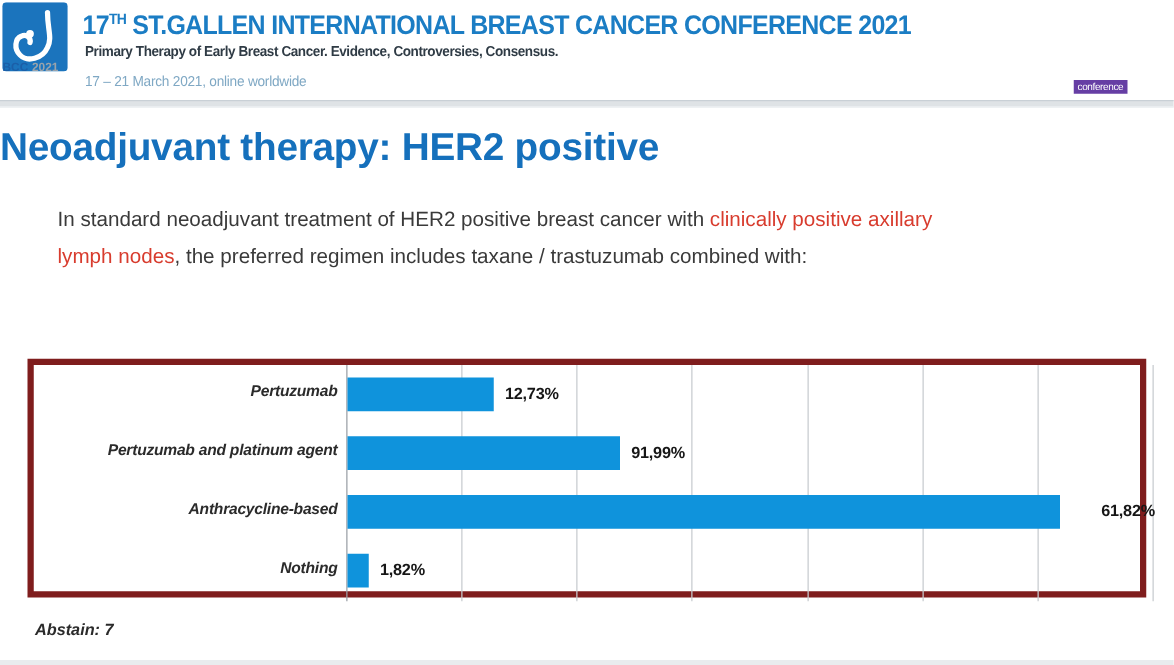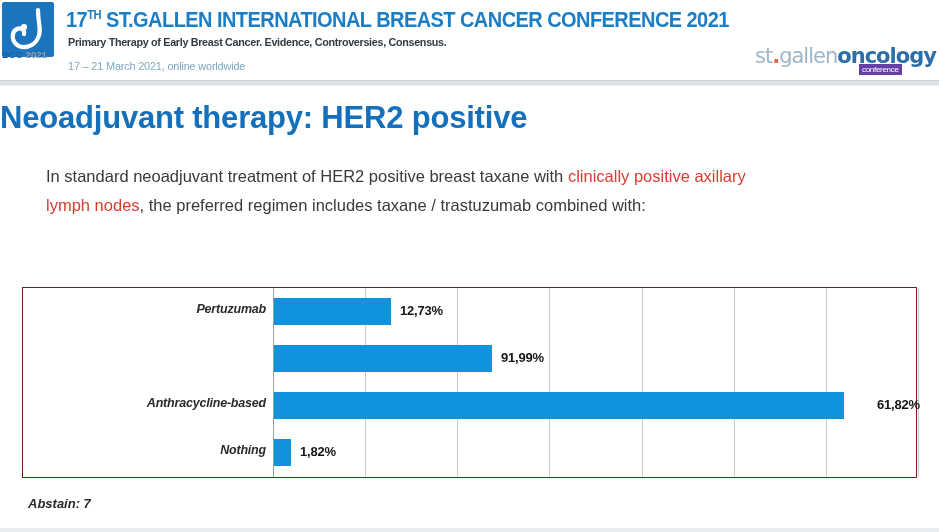--- a/index.html
+++ b/index.html
@@ -138,21 +138,21 @@
     color: #3a3a3a;
   }
   #q-number { display: block; }
   .q-red { color: #d83c2e; }
 
   
   #chart-box {
     position: absolute;
     left: 22px; top: 287px;
     width: 895px; height: 191px;
-    border: 1px solid #7f1d1d;
+    border: 5px solid #7f1d1d;
     background: #ffffff;
     box-sizing: border-box;
   }
   #plot-area {
     position: absolute;
     left: 250px; top: 0px;
     width: 645px; height: 189px;
   }
   .gridline {
     position: absolute;
@@ -233,31 +233,30 @@
   <div id="logo-caption">
     <span class="bcc">BCC</span><span class="yr">2021</span>
   </div>
 
   <div id="header-title"><span>17</span><sup>TH</sup><span> ST.GALLEN INTERNATIONAL BREAST CANCER CONFERENCE 2021</span></div>
 
   <div id="header-sub1">Primary Therapy of Early Breast Cancer. Evidence, Controversies, Consensus.</div>
   <div id="header-sub2">17 – 21 March 2021, online worldwide</div>
 
   <div id="brand-logo">
-    <div id="brand-text"><span class="light">st</span><span class="dot">.</span><span class="light">gallen</span><span class="strong">oncology</span></div>
     <div id="brand-sub">conference</div>
   </div>
 
   <div id="header-rule"></div>
 </div>
 
 <div id="slide-title">Neoadjuvant therapy: HER2 positive</div>
 
 <div id="question">
-  <span>In standard neoadjuvant treatment of HER2 positive breast taxane with </span><span class="q-red">clinically positive axillary lymph nodes</span><span>, the preferred regimen includes taxane / trastuzumab combined with:</span>
+  <span>In standard neoadjuvant treatment of HER2 positive breast cancer with </span><span class="q-red">clinically positive axillary lymph nodes</span><span>, the preferred regimen includes taxane / trastuzumab combined with:</span>
 </div>
 
 <div id="chart-box">
   <div id="plot-area">
     <div class="axisline"></div>
     <div id="gridlines">
         <div class="gridline" style="left: 92px;"></div>
         <div class="gridline" style="left: 184px;"></div>
         <div class="gridline" style="left: 276px;"></div>
         <div class="gridline" style="left: 369px;"></div>
@@ -265,20 +264,21 @@
         <div class="gridline" style="left: 553px;"></div>
         <div class="gridline" style="left: 645px;"></div>
       </div>
     <div id="bar-rows">
         <div class="row" style="top: 1px;">
           <div class="cat-label">Pertuzumab</div>
           <div class="bar" style="width: 117px; background: rgb(15, 147, 220);"></div>
           <div class="bar-value" style="left: 127px;">12,73%</div>
         </div>
         <div class="row" style="top: 48px;">
+          <div class="cat-label">Pertuzumab and platinum agent</div>
           <div class="bar" style="width: 218px; background: rgb(15, 147, 220);"></div>
           <div class="bar-value" style="left: 228px;">91,99%</div>
         </div>
         <div class="row" style="top: 95px;">
           <div class="cat-label">Anthracycline-based</div>
           <div class="bar" style="width: 570px; background: rgb(15, 147, 220);"></div>
           <div class="bar-value" style="left: 604px;">61,82%</div>
         </div>
         <div class="row" style="top: 142px;">
           <div class="cat-label">Nothing</div>

